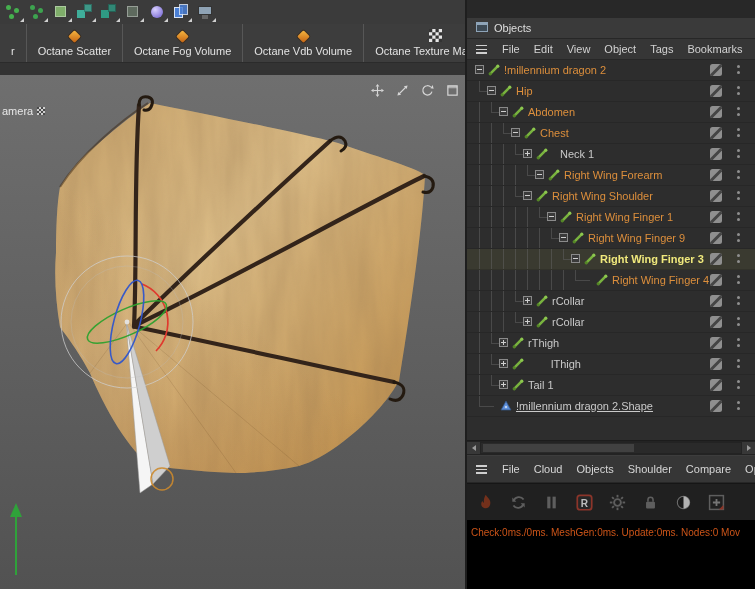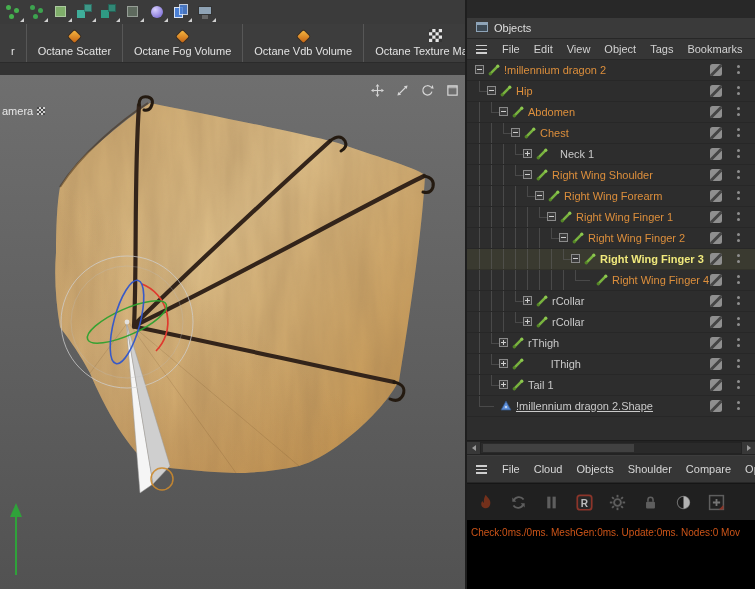--- a/index.html
+++ b/index.html
@@ -391,47 +391,47 @@
         <i class="pencil"></i>
         <i class="vdots">
           <b></b>
           <b></b>
         </i>
       </div>
       <div class="tree-row">
         <i class="guide" style="left: 12px;"></i>
         <i class="guide" style="left: 24px;"></i>
         <i class="guide" style="left: 36px;"></i>
-        <i class="elbow" style="left: 48px; width: 8px;"></i>
-        <i class="pm minus" style="left: 56px;"></i>
-        <span class="oicon" style="left: 69px;"><svg viewBox="0 0 12 12" width="12" height="12">
-            <line x1="2.2" y1="9.8" x2="9.8" y2="2.2" stroke="#79b33f" stroke-width="2.6" stroke-linecap="round"></line>
-            <circle cx="2.2" cy="9.8" r="1.6" fill="#548526"></circle>
-            <circle cx="9.8" cy="2.2" r="1.6" fill="#8cc74f"></circle>
-          </svg></span>
-        <span class="tlabel c-orange" style="left: 85px;">Right Wing Shoulder</span>
-        <i class="pencil"></i>
-        <i class="vdots">
-          <b></b>
-          <b></b>
-        </i>
-      </div>
-      <div class="tree-row">
-        <i class="guide" style="left: 12px;"></i>
-        <i class="guide" style="left: 24px;"></i>
-        <i class="guide" style="left: 36px;"></i>
         <i class="guide" style="left: 48px;"></i>
         <i class="elbow" style="left: 60px; width: 8px;"></i>
         <i class="pm minus" style="left: 68px;"></i>
         <span class="oicon" style="left: 81px;"><svg viewBox="0 0 12 12" width="12" height="12">
             <line x1="2.2" y1="9.8" x2="9.8" y2="2.2" stroke="#79b33f" stroke-width="2.6" stroke-linecap="round"></line>
             <circle cx="2.2" cy="9.8" r="1.6" fill="#548526"></circle>
             <circle cx="9.8" cy="2.2" r="1.6" fill="#8cc74f"></circle>
           </svg></span>
         <span class="tlabel c-orange" style="left: 97px;">Right Wing Forearm</span>
+        <i class="pencil"></i>
+        <i class="vdots">
+          <b></b>
+          <b></b>
+        </i>
+      </div>
+      <div class="tree-row">
+        <i class="guide" style="left: 12px;"></i>
+        <i class="guide" style="left: 24px;"></i>
+        <i class="guide" style="left: 36px;"></i>
+        <i class="elbow" style="left: 48px; width: 8px;"></i>
+        <i class="pm minus" style="left: 56px;"></i>
+        <span class="oicon" style="left: 69px;"><svg viewBox="0 0 12 12" width="12" height="12">
+            <line x1="2.2" y1="9.8" x2="9.8" y2="2.2" stroke="#79b33f" stroke-width="2.6" stroke-linecap="round"></line>
+            <circle cx="2.2" cy="9.8" r="1.6" fill="#548526"></circle>
+            <circle cx="9.8" cy="2.2" r="1.6" fill="#8cc74f"></circle>
+          </svg></span>
+        <span class="tlabel c-orange" style="left: 85px;">Right Wing Shoulder</span>
         <i class="pencil"></i>
         <i class="vdots">
           <b></b>
           <b></b>
         </i>
       </div>
       <div class="tree-row">
         <i class="guide" style="left: 12px;"></i>
         <i class="guide" style="left: 24px;"></i>
         <i class="guide" style="left: 36px;"></i>
@@ -458,21 +458,21 @@
         <i class="guide" style="left: 48px;"></i>
         <i class="guide" style="left: 60px;"></i>
         <i class="guide" style="left: 72px;"></i>
         <i class="elbow" style="left: 84px; width: 8px;"></i>
         <i class="pm minus" style="left: 92px;"></i>
         <span class="oicon" style="left: 105px;"><svg viewBox="0 0 12 12" width="12" height="12">
             <line x1="2.2" y1="9.8" x2="9.8" y2="2.2" stroke="#79b33f" stroke-width="2.6" stroke-linecap="round"></line>
             <circle cx="2.2" cy="9.8" r="1.6" fill="#548526"></circle>
             <circle cx="9.8" cy="2.2" r="1.6" fill="#8cc74f"></circle>
           </svg></span>
-        <span class="tlabel c-orange" style="left: 121px;">Right Wing Finger 2</span>
+        <span class="tlabel c-orange" style="left: 121px;">Right Wing Finger 9</span>
         <i class="pencil"></i>
         <i class="vdots">
           <b></b>
           <b></b>
         </i>
       </div>
       <div class="tree-row sel">
         <i class="guide" style="left: 12px;"></i>
         <i class="guide" style="left: 24px;"></i>
         <i class="guide" style="left: 36px;"></i>

